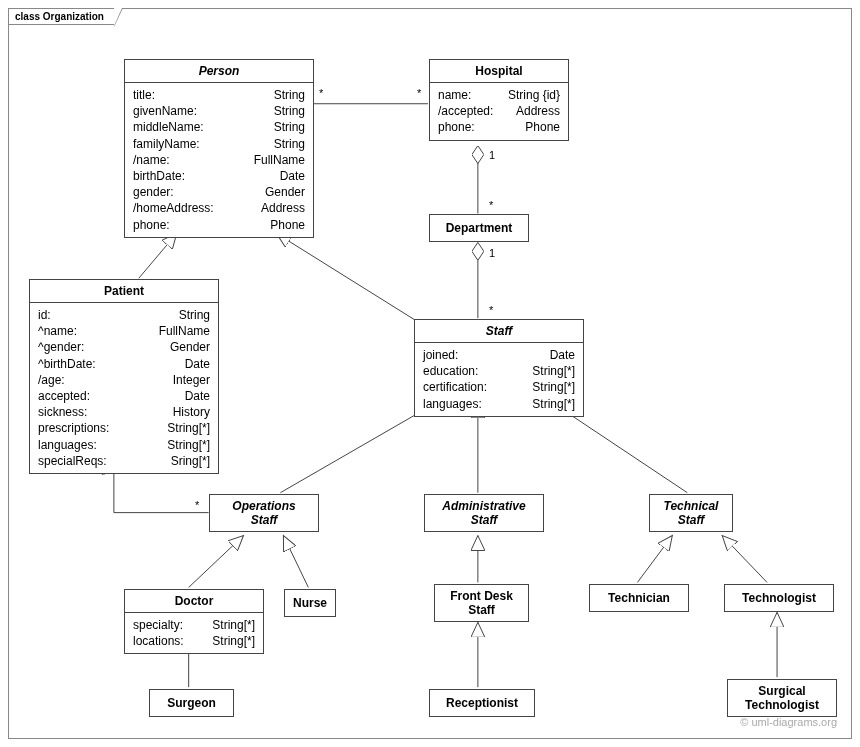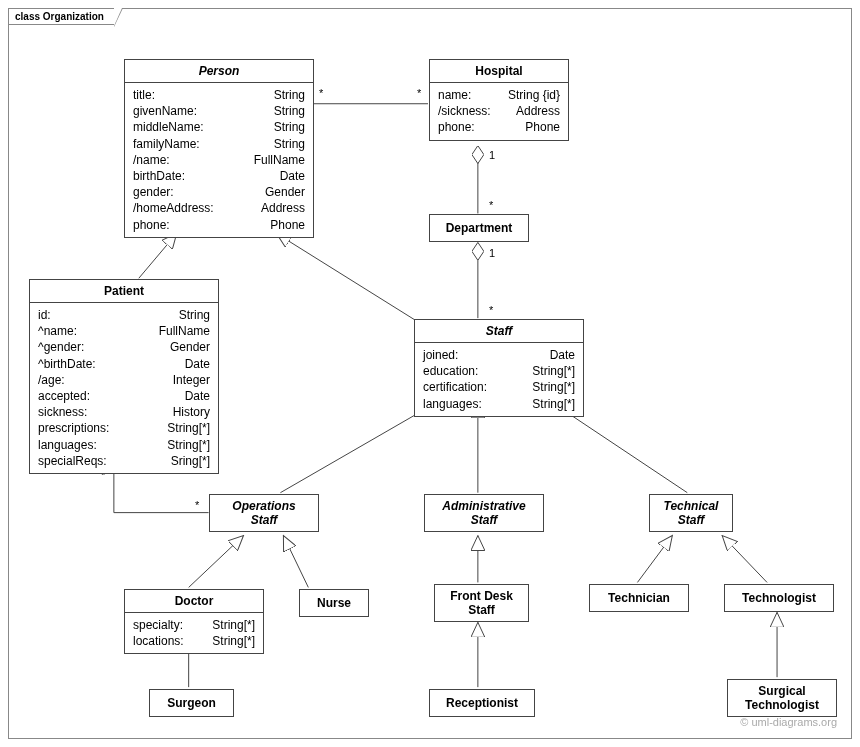--- a/index.html
+++ b/index.html
@@ -194,21 +194,21 @@
 
     <div class="box" style="left:420px;top:50px;width:140px">
       <div class="title plain">Hospital</div>
       <div class="sep"></div>
       <div class="attrs">
           <div class="row">
             <span>name:</span>
             <span>String {id}</span>
           </div>
           <div class="row">
-            <span>/sickness:</span>
+            <span>/accepted:</span>
             <span>Address</span>
           </div>
           <div class="row">
             <span>phone:</span>
             <span>Phone</span>
           </div>
         </div>
     </div>
 
     <div class="box" style="left:420px;top:205px;width:100px">
@@ -308,21 +308,21 @@
             <span>specialty:</span>
             <span>String[*]</span>
           </div>
           <div class="row">
             <span>locations:</span>
             <span>String[*]</span>
           </div>
         </div>
     </div>
 
-    <div class="box" style="left:290px;top:580px;width:70px">
+    <div class="box" style="left:275px;top:580px;width:52px">
       <div class="title plain" style="padding:6px">Nurse</div>
     </div>
 
     <div class="box" style="left:425px;top:575px;width:95px">
       <div class="title plain" style="white-space:pre-line;padding:4px">Front Desk
 Staff</div>
     </div>
 
     <div class="box" style="left:580px;top:575px;width:100px">
       <div class="title plain" style="padding:6px">Technician</div>

